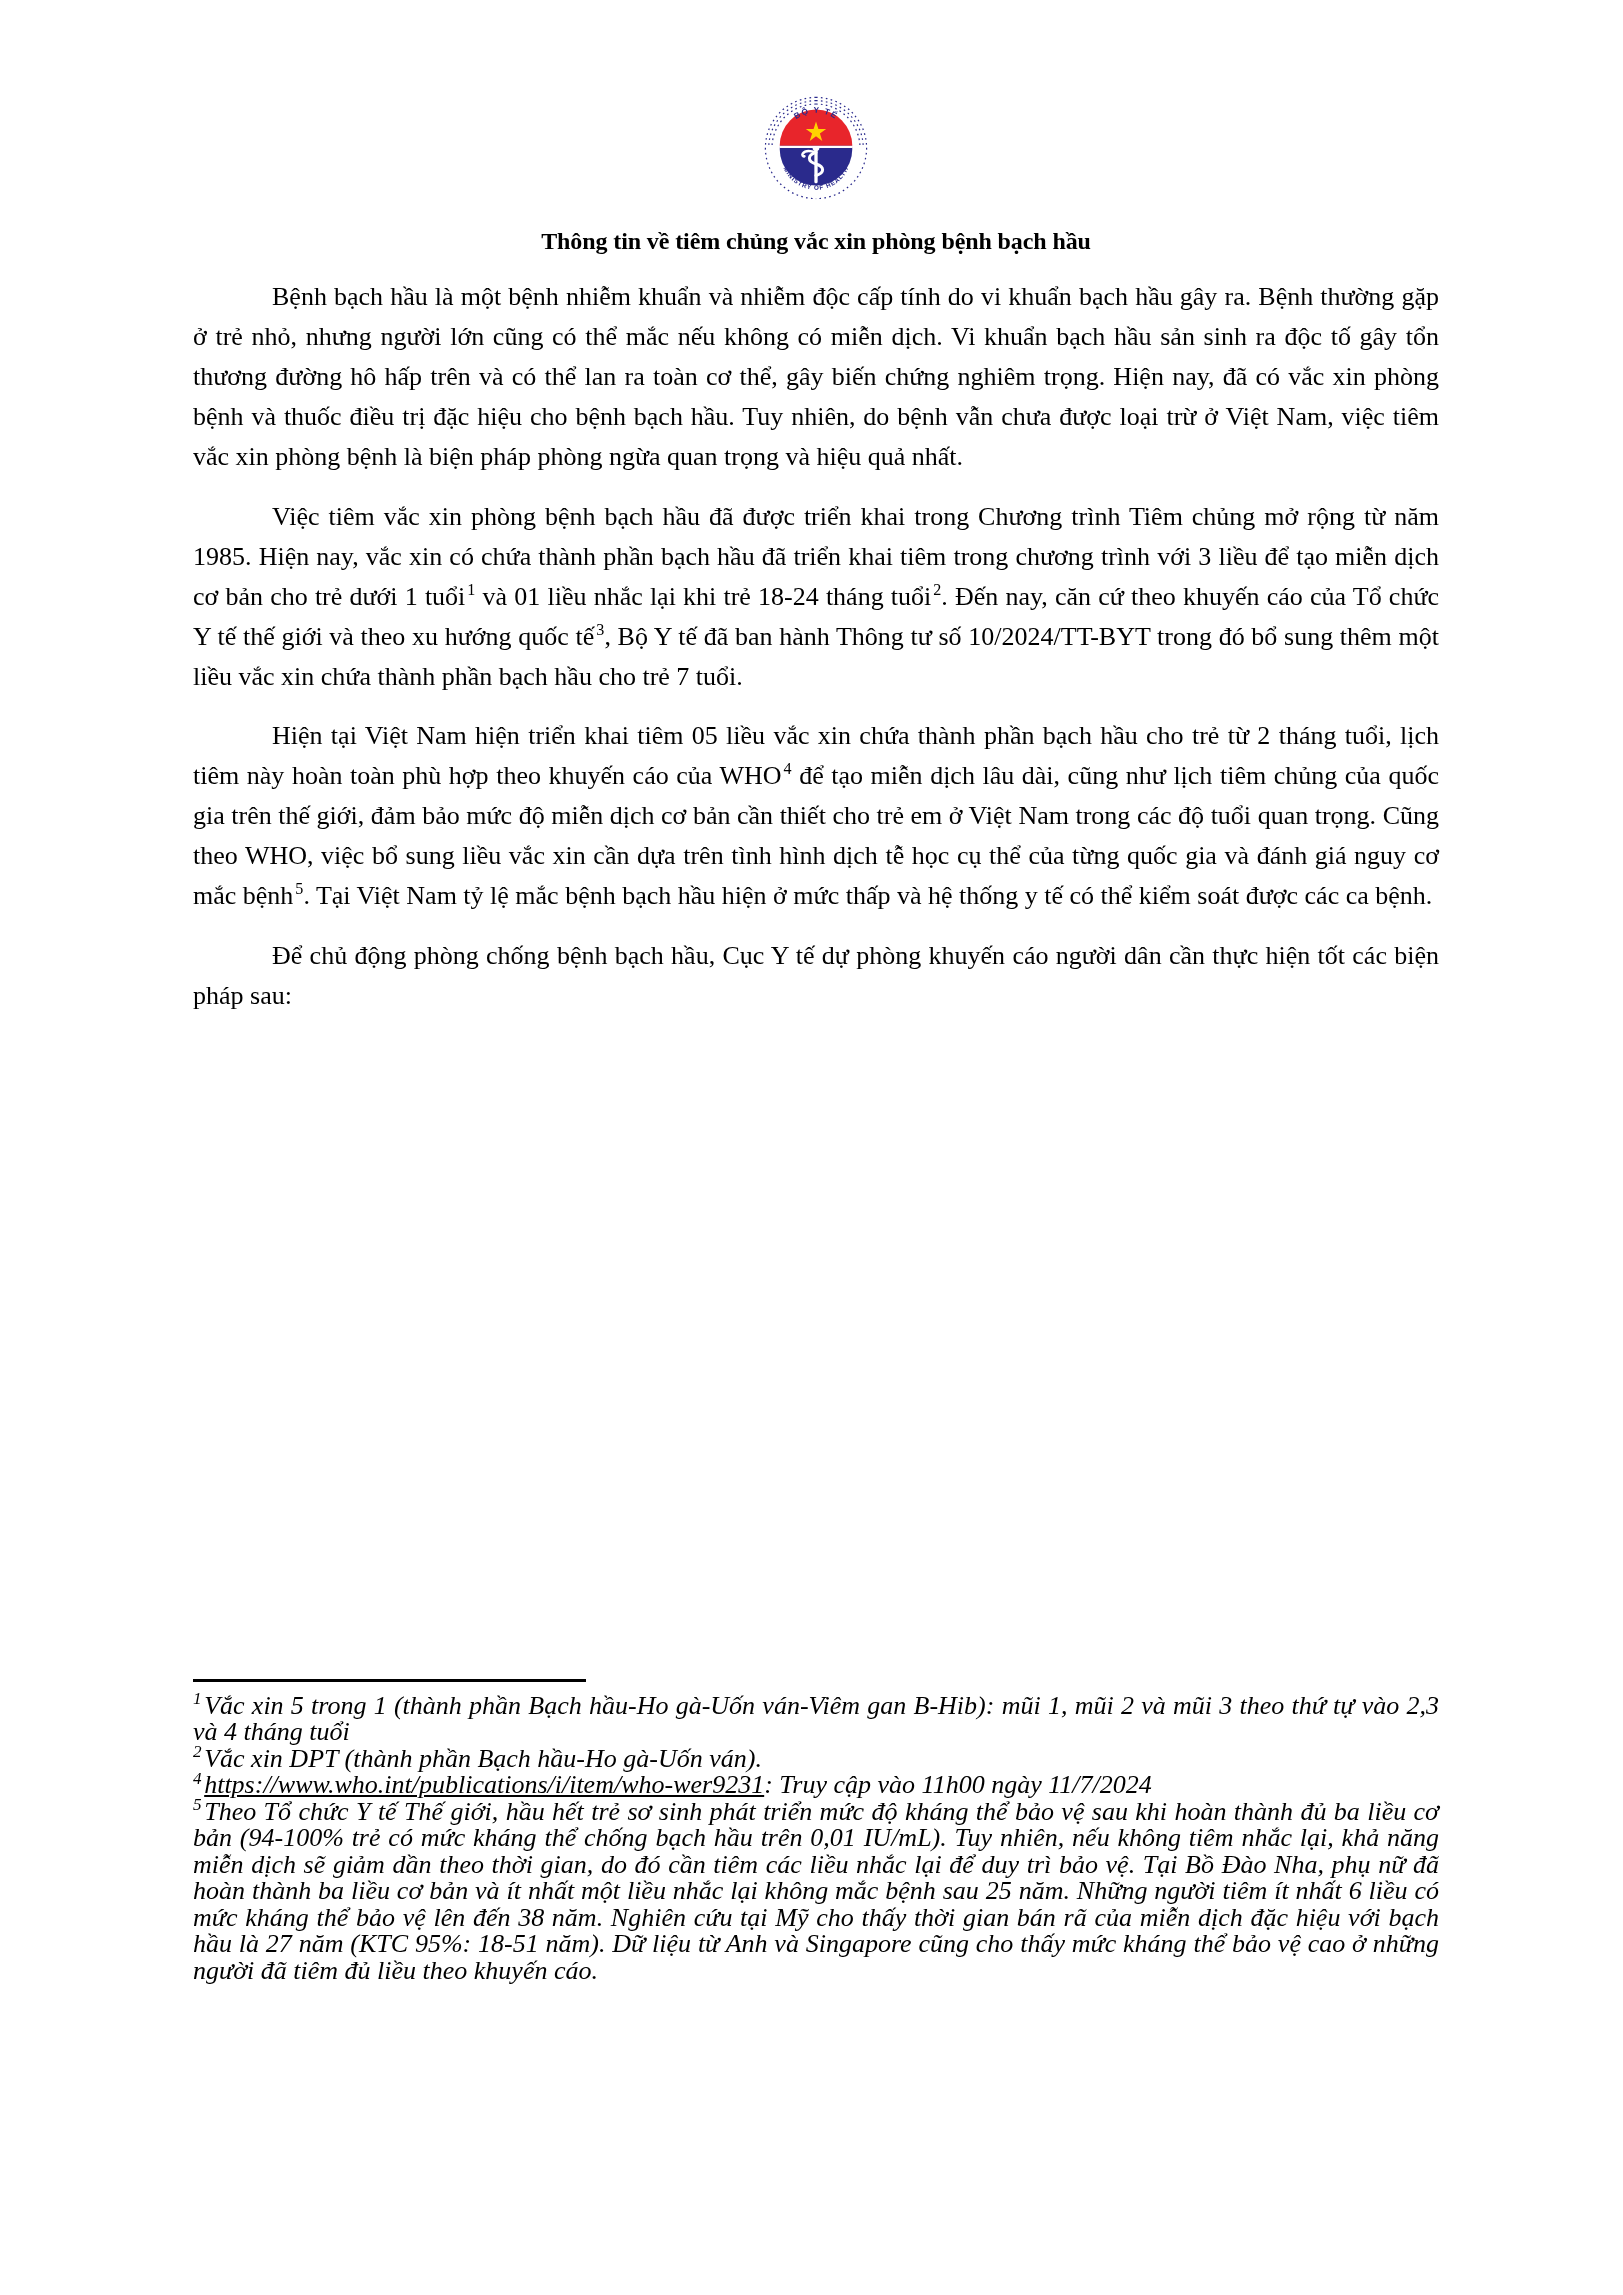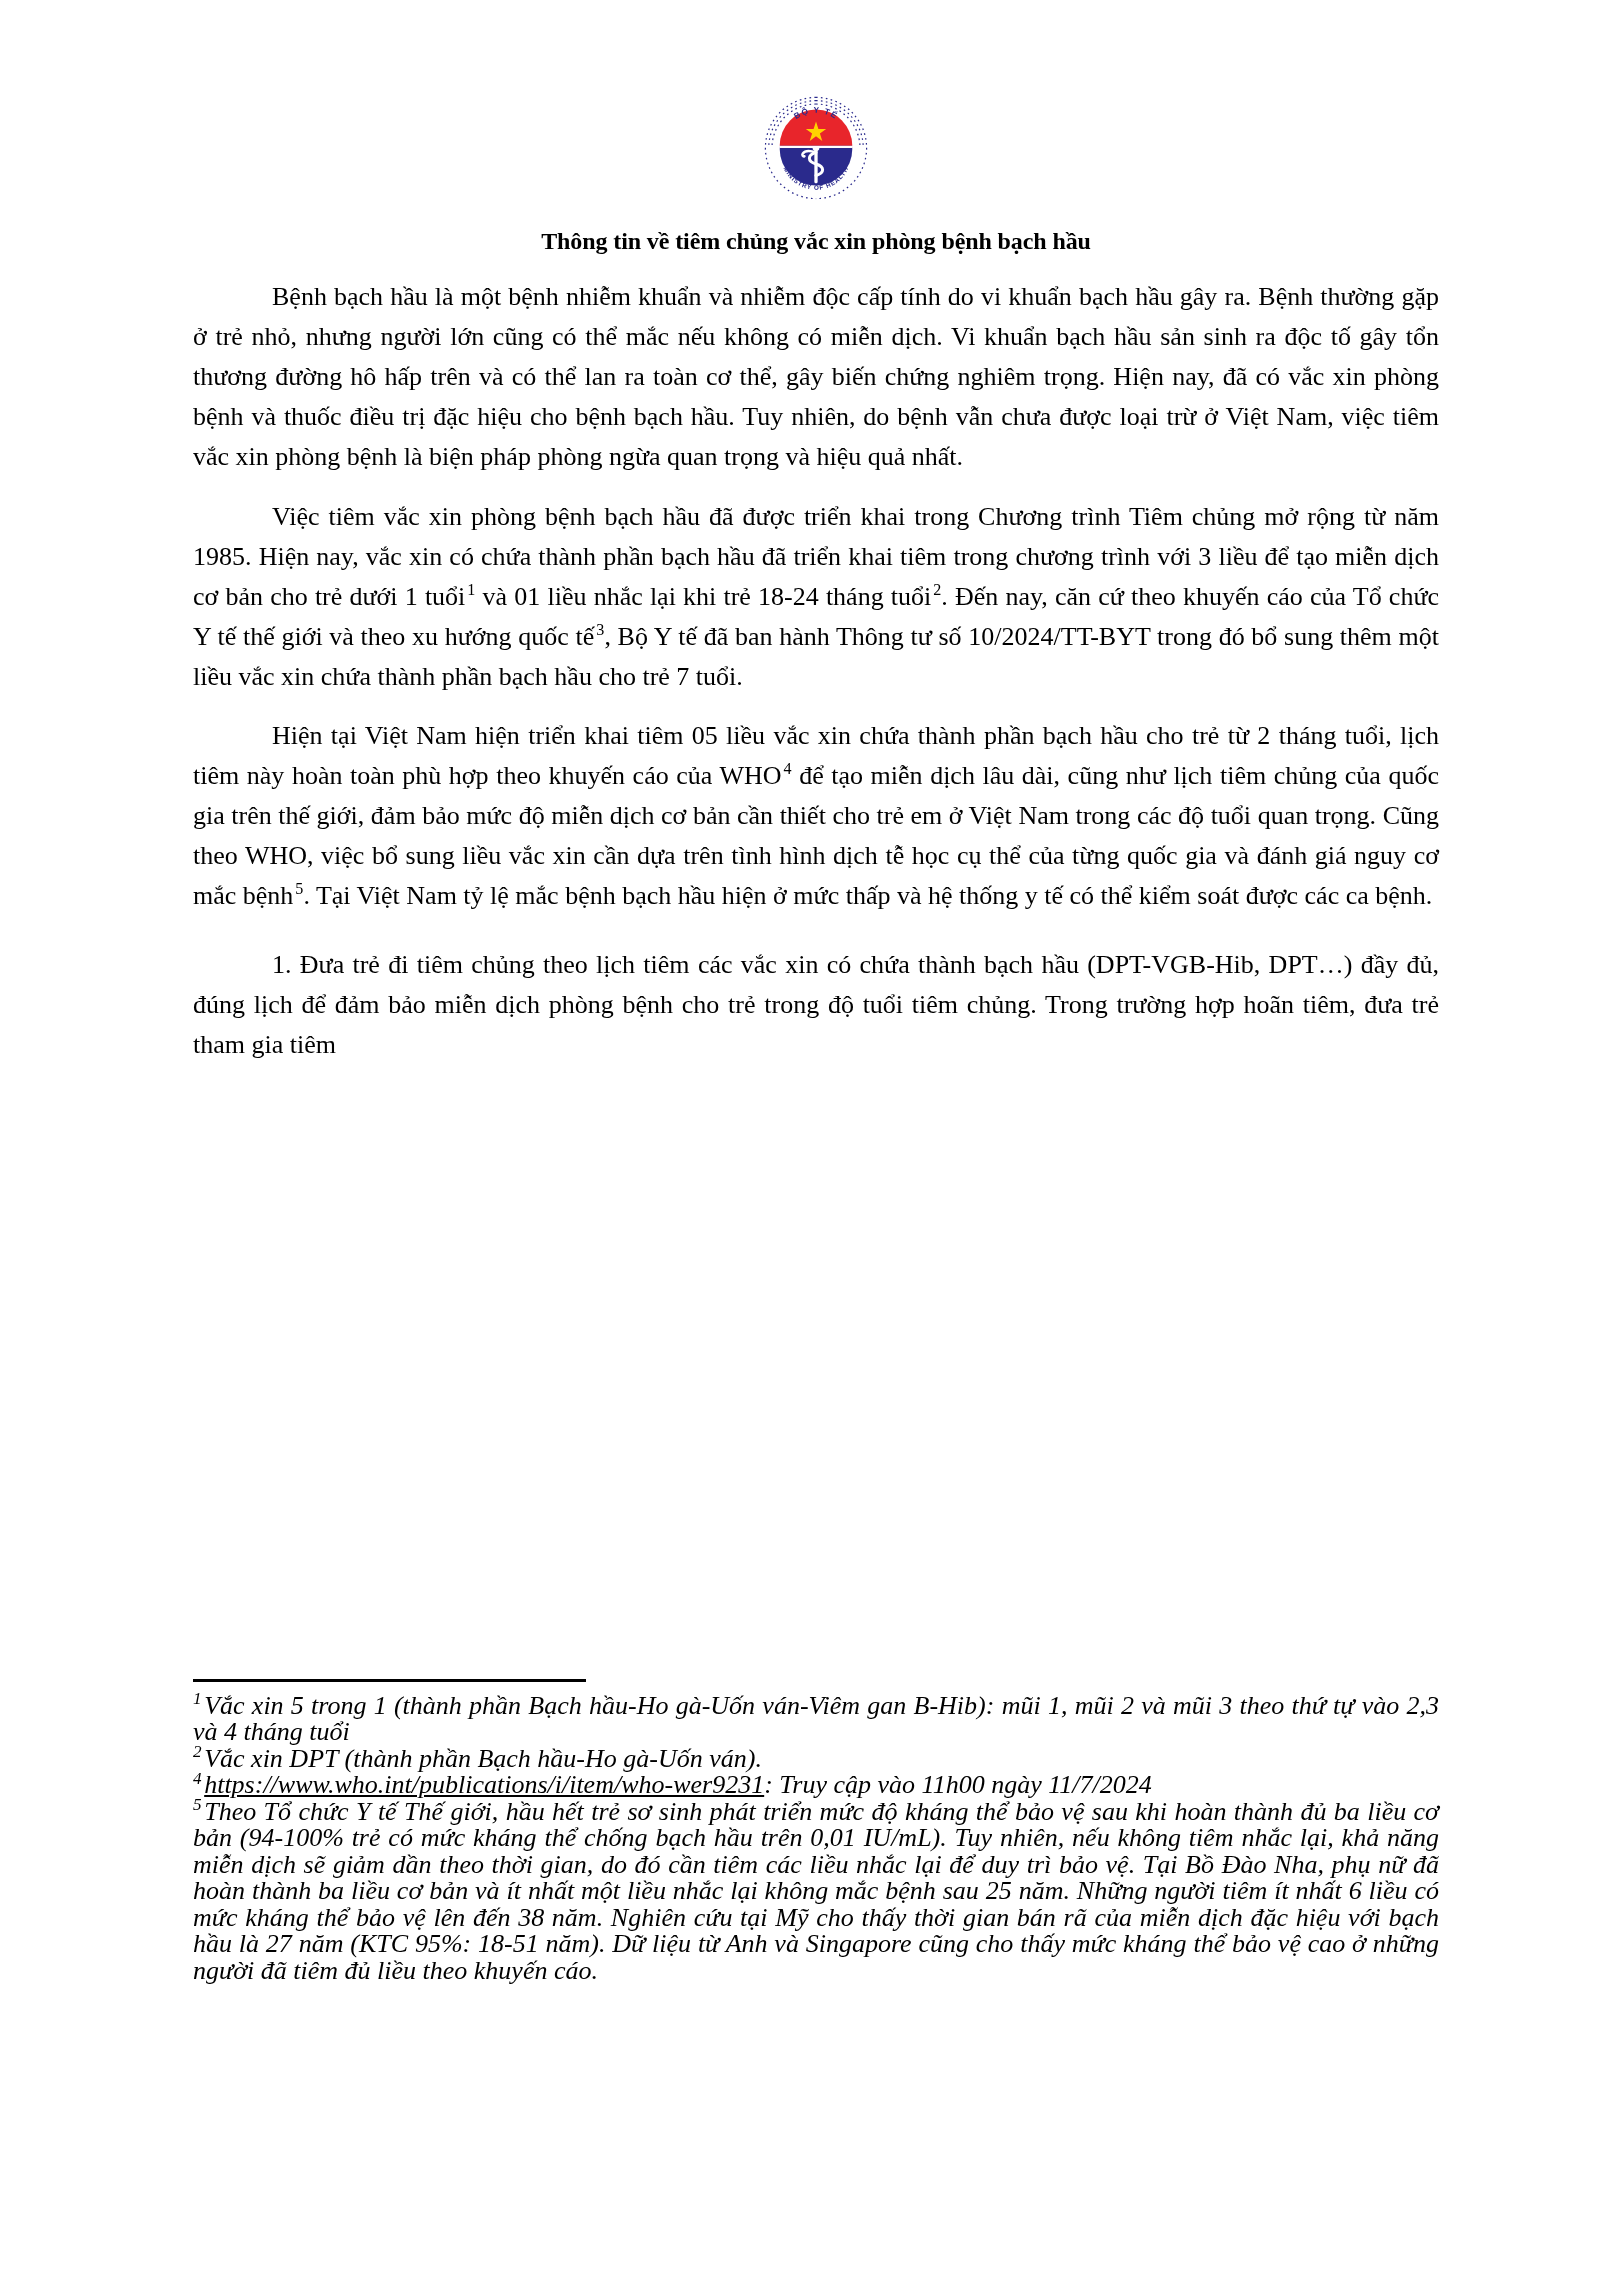--- a/index.html
+++ b/index.html
@@ -155,21 +155,21 @@
         </svg>
       </div>
     </div>
 
     <h1 class="doc-title">Thông tin về tiêm chủng vắc xin phòng bệnh bạch hầu</h1>
 
     <div class="body-block" id="paragraphs">
         <p class="para">Bệnh bạch hầu là một bệnh nhiễm khuẩn và nhiễm độc cấp tính do vi khuẩn bạch hầu gây ra. Bệnh thường gặp ở trẻ nhỏ, nhưng người lớn cũng có thể mắc nếu không có miễn dịch. Vi khuẩn bạch hầu sản sinh ra độc tố gây tổn thương đường hô hấp trên và có thể lan ra toàn cơ thể, gây biến chứng nghiêm trọng. Hiện nay, đã có vắc xin phòng bệnh và thuốc điều trị đặc hiệu cho bệnh bạch hầu. Tuy nhiên, do bệnh vẫn chưa được loại trừ ở Việt Nam, việc tiêm vắc xin phòng bệnh là biện pháp phòng ngừa quan trọng và hiệu quả nhất.</p>
         <p class="para">Việc tiêm vắc xin phòng bệnh bạch hầu đã được triển khai trong Chương trình Tiêm chủng mở rộng từ năm 1985. Hiện nay, vắc xin có chứa thành phần bạch hầu đã triển khai tiêm trong chương trình với 3 liều để tạo miễn dịch cơ bản cho trẻ dưới 1 tuổi<sup class="fn">1</sup> và 01 liều nhắc lại khi trẻ 18-24 tháng tuổi<sup class="fn">2</sup>. Đến nay, căn cứ theo khuyến cáo của Tổ chức Y tế thế giới và theo xu hướng quốc tế<sup class="fn">3</sup>, Bộ Y tế đã ban hành Thông tư số 10/2024/TT-BYT trong đó bổ sung thêm một liều vắc xin chứa thành phần bạch hầu cho trẻ 7 tuổi.</p>
         <p class="para">Hiện tại Việt Nam hiện triển khai tiêm 05 liều vắc xin chứa thành phần bạch hầu cho trẻ từ 2 tháng tuổi, lịch tiêm này hoàn toàn phù hợp theo khuyến cáo của WHO<sup class="fn">4</sup> để tạo miễn dịch lâu dài, cũng như lịch tiêm chủng của quốc gia trên thế giới, đảm bảo mức độ miễn dịch cơ bản cần thiết cho trẻ em ở Việt Nam trong các độ tuổi quan trọng. Cũng theo WHO, việc bổ sung liều vắc xin cần dựa trên tình hình dịch tễ học cụ thể của từng quốc gia và đánh giá nguy cơ mắc bệnh<sup class="fn">5</sup>. Tại Việt Nam tỷ lệ mắc bệnh bạch hầu hiện ở mức thấp và hệ thống y tế có thể kiểm soát được các ca bệnh.</p>
-        <p class="para extra-gap">1. Đưa  trẻ đi tiêm chủng theo lịch tiêm các vắc xin có chứa thành bạch hầu (DPT-VGB-Hib, DPT…) đầy đủ, đúng lịch để đảm bảo miễn dịch phòng bệnh cho trẻ trong độ tuổi tiêm chủng. Trong trường hợp hoãn tiêm, đưa trẻ tham gia tiêm</p>
+        <p class="para">Để chủ động phòng chống bệnh bạch hầu, Cục Y tế dự phòng khuyến cáo người dân cần thực hiện tốt các biện pháp sau:</p>
       </div>
 
   </div>
 
   <div class="footnotes">
     <div class="fn-rule"></div>
     <div id="footnote-list">
         <p class="fn-item"><span class="marker">1</span>Vắc xin 5 trong 1 (thành phần Bạch hầu-Ho gà-Uốn ván-Viêm gan B-Hib): mũi 1, mũi 2 và mũi 3 theo thứ tự vào 2,3 và 4 tháng tuổi</p>
         <p class="fn-item"><span class="marker">2</span>Vắc xin DPT (thành phần Bạch hầu-Ho gà-Uốn ván).</p>
         <p class="fn-item"><span class="marker">4</span><span class="fn-link">https://www.who.int/publications/i/item/who-wer9231</span>: Truy cập vào 11h00 ngày 11/7/2024</p>

